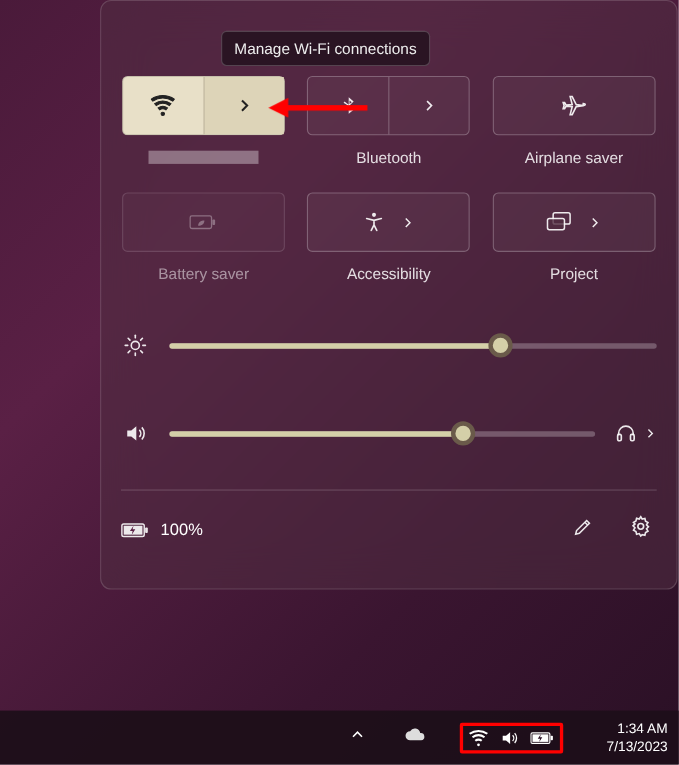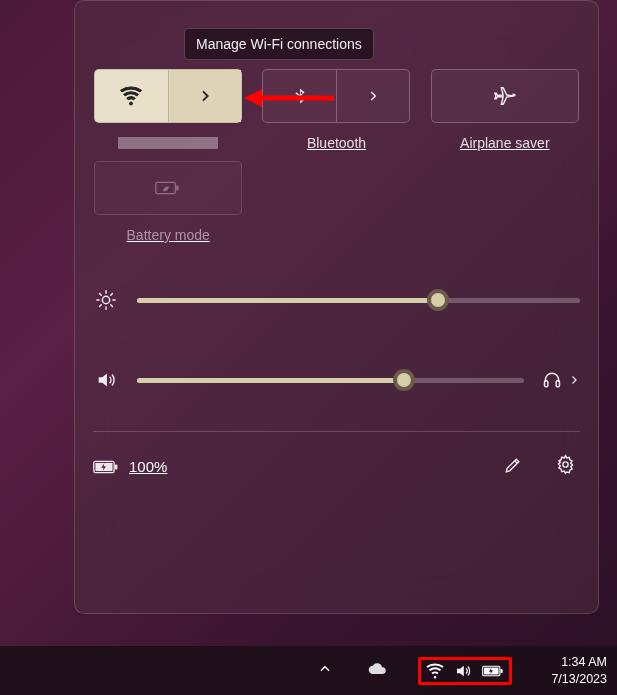--- a/index.html
+++ b/index.html
@@ -9,48 +9,47 @@
   font-family: 'Segoe UI', Tahoma, sans-serif;
   background: linear-gradient(135deg, #4a1a3a 0%, #5a2045 30%, #3a1530 70%, #2a1025 100%);
   overflow: hidden;
   position: relative;
   color: #fff;
 }
 
 .panel {
   position: absolute;
   top: 0;
-  left: 74px;
+  left: 91px;
   width: 525px;
-  height: 614px;
+  height: 536px;
   background: rgba(80, 45, 65, 0.55);
   backdrop-filter: blur(20px);
   border: 1px solid rgba(255,255,255,0.15);
   border-radius: 10px;
   padding: 20px 18px;
-  text-decoration: underline;
 }
 
 .tooltip {
   position: absolute;
   top: 27px;
   left: 109px;
   background: rgba(40,20,35,0.95);
   border: 1px solid rgba(255,255,255,0.2);
   border-radius: 5px;
   padding: 7px 11px;
   font-size: 14px;
   color: #eee;
   z-index: 5;
 }
 
 .tiles {
   display: grid;
   grid-template-columns: repeat(3, 1fr);
-  gap: 10px 18px;
+  gap: 24px 18px;
   margin-top: 48px;
 }
 
 .tile-group { display: flex; flex-direction: column; align-items: center; gap: 12px; }
 
 .tile {
   width: 148px;
   height: 54px;
   border: 1px solid rgba(255,255,255,0.25);
   border-radius: 5px;
@@ -192,24 +191,48 @@
     </div>
 
     <div class="tile-group disabled">
       <div class="tile disabled">
         <svg width="26" height="20" viewBox="0 0 32 20">
             <rect x="1" y="3" width="24" height="14" rx="2" fill="none" stroke="rgba(255,255,255,0.6)" stroke-width="1.5"></rect>
             <rect x="26" y="7" width="3" height="6" rx="1" fill="rgba(255,255,255,0.6)"></rect>
             <path fill="rgba(255,255,255,0.6)" d="M10 14c0-4 3-6 7-6 0 4-3 6-7 6z"></path>
           </svg>
       </div>
-      <div class="tile-label">Battery mode</div>
-    </div>
-
-
+      <div class="tile-label">Battery saver</div>
+    </div>
+
+    <div class="tile-group">
+      <div class="tile" style="gap:14px">
+        <svg width="20" height="20" viewBox="0 0 24 24">
+            <circle cx="12" cy="4" r="2.2" fill="rgba(255,255,255,0.9)"></circle>
+            <path fill="none" stroke="rgba(255,255,255,0.9)" stroke-width="1.8" stroke-linecap="round" d="M4 8l8 2 8-2M12 10v5m0 0l-3 6m3-6l3 6"></path>
+          </svg>
+        <svg width="13" height="13" viewBox="0 0 24 24">
+            <path fill="none" stroke="rgba(255,255,255,0.9)" stroke-width="2.5" d="M9 5l7 7-7 7"></path>
+          </svg>
+      </div>
+      <div class="tile-label">Accessibility</div>
+    </div>
+
+    <div class="tile-group">
+      <div class="tile" style="gap:14px">
+        <svg width="24" height="20" viewBox="0 0 28 22">
+            <rect x="8" y="1" width="18" height="12" rx="2" fill="none" stroke="rgba(255,255,255,0.9)" stroke-width="1.6"></rect>
+            <rect x="2" y="7" width="18" height="12" rx="2" fill="rgba(80,45,65,0.8)" stroke="rgba(255,255,255,0.9)" stroke-width="1.6"></rect>
+          </svg>
+        <svg width="13" height="13" viewBox="0 0 24 24">
+            <path fill="none" stroke="rgba(255,255,255,0.9)" stroke-width="2.5" d="M9 5l7 7-7 7"></path>
+          </svg>
+      </div>
+      <div class="tile-label">Project</div>
+    </div>
 
   </div>
 
   <div class="sliders">
 
     <div class="slider-row">
       <span class="icon-left">
         <svg width="22" height="22" viewBox="0 0 24 24">
             <circle cx="12" cy="12" r="4" fill="none" stroke="rgba(255,255,255,0.9)" stroke-width="1.6"></circle>
             <g stroke="rgba(255,255,255,0.9)" stroke-width="1.6" stroke-linecap="round">

